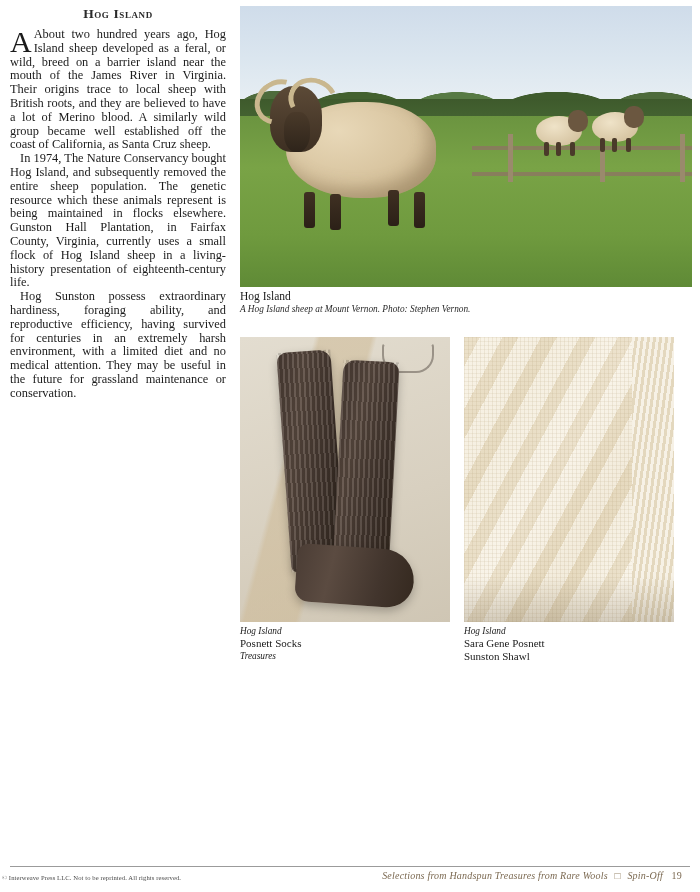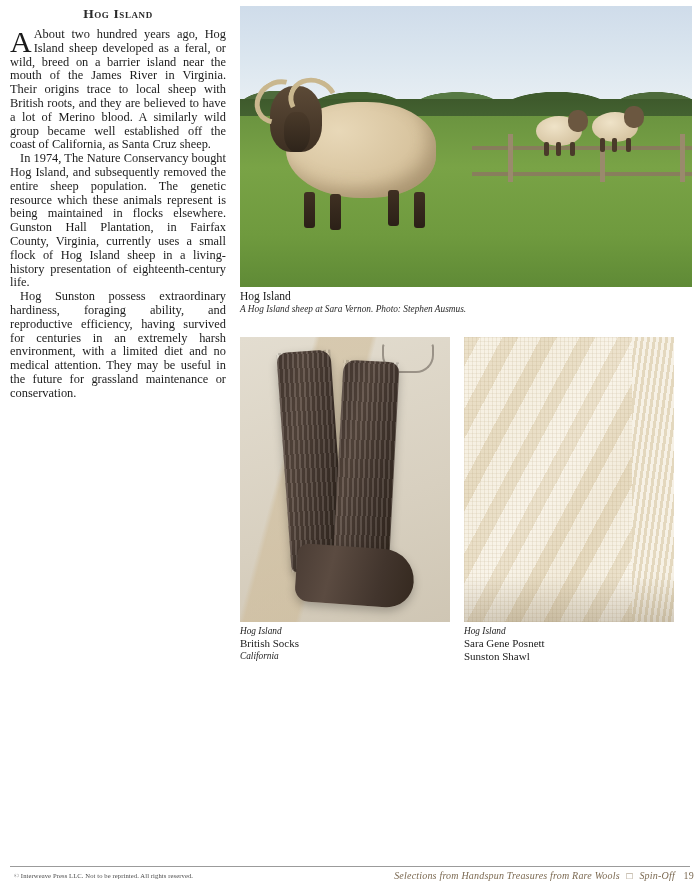--- a/index.html
+++ b/index.html
@@ -284,25 +284,25 @@
 
   
   #footer-rule {
     position: absolute;
     left: 10px; top: 866px;
     width: 680px; height: 1px;
     background: #9b9b9b;
   }
   #footer {
     position: absolute;
-    left: 14px; top: 870px;
+    left: 2px; top: 870px;
     width: 680px;
     display: flex;
     justify-content: space-between;
-    align-items: center;
+    align-items: flex-end;
     gap: 46px;
   }
   #copyright {
     font-size: 6.6px;
     color: #4a4a4a;
     letter-spacing: .1px;
   }
   #footer-right {
     font-size: 10px;
     font-style: italic;
@@ -365,42 +365,42 @@
         <div class="b"></div>
         <div class="h"></div>
         <div class="l" style="left:8px;"></div>
         <div class="l" style="left:20px;"></div>
         <div class="l" style="left:34px;"></div>
       </div>
     </div>
 
     <div class="caption-block">
       <p class="cap-title">Hog Island</p>
-      <p class="cap-sub">A Hog Island sheep at Sara Vernon. Photo: Stephen Ausmus.</p>
+      <p class="cap-sub">A Hog Island sheep at Mount Vernon. Photo: Stephen Vernon.</p>
     </div>
   </div>
 
   <div id="lower-row">
 
     <div class="lower-item">
       <div id="photo-socks" class="photo">
         <div class="socks-bg-strip"></div>
         <div class="hanger"></div>
         <div class="sock" id="sock-a">
           <div class="sock-rib" style="left:0;top:0;width:100%;height:100%;"></div>
         </div>
         <div class="sock" id="sock-b">
           <div class="sock-rib" style="left:0;top:0;width:100%;height:100%;"></div>
         </div>
         <div class="sock" id="sock-foot"></div>
       </div>
       <div class="caption-block">
         <p class="cap-italic-title">Hog Island</p>
-        <p class="cap-line">British Socks</p>
-        <p class="cap-italic-title">California</p>
+        <p class="cap-line">Posnett Socks</p>
+        <p class="cap-italic-title">Treasures</p>
       </div>
     </div>
 
     <div class="lower-item">
       <div id="photo-shawl" class="photo">
         <div class="shawl-bands"></div>
         <div class="shawl-weave"></div>
         <div class="fringe"></div>
         <div class="shawl-shadow"></div>
       </div>

